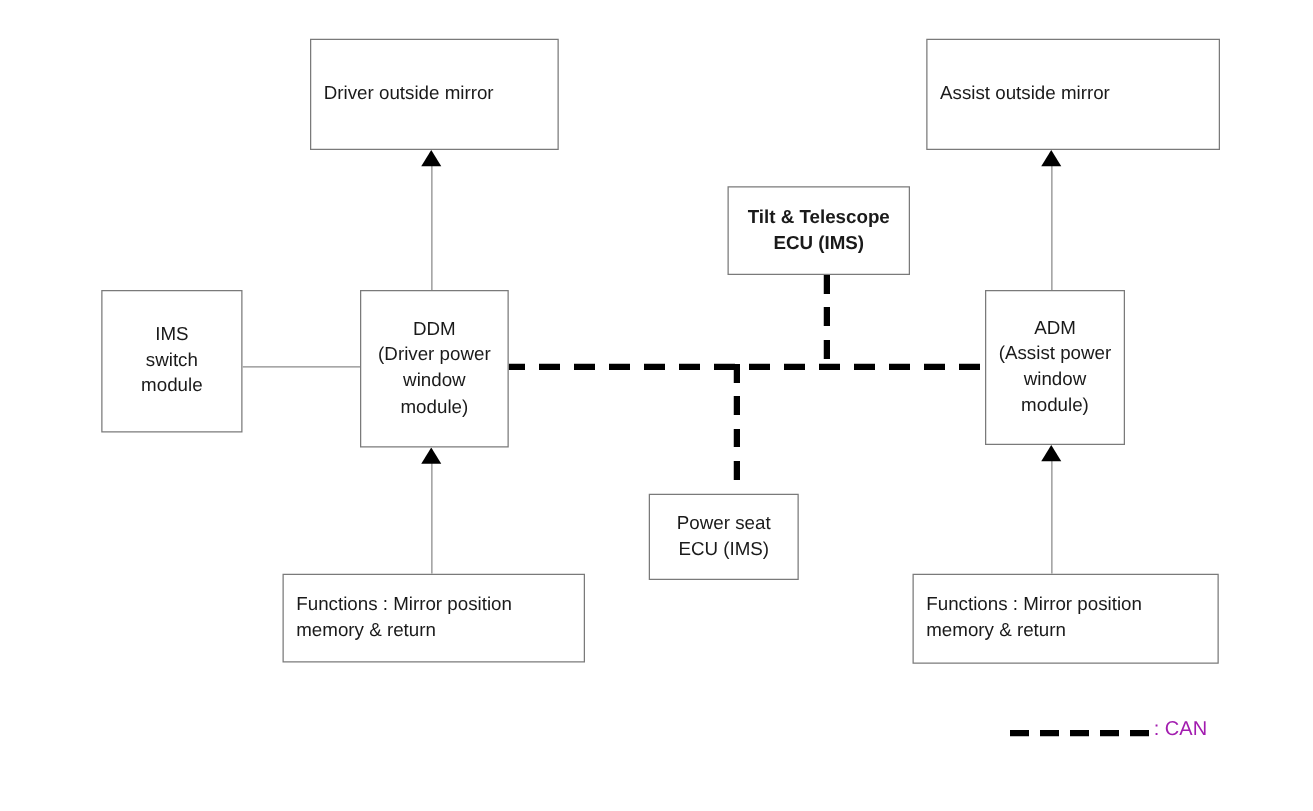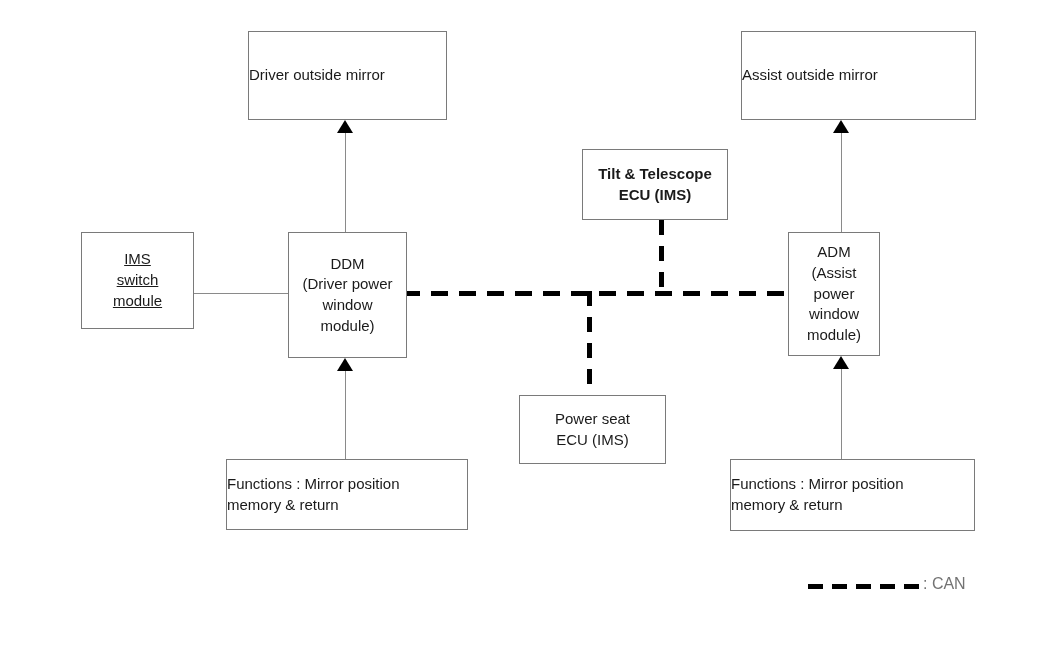--- a/index.html
+++ b/index.html
@@ -32,21 +32,21 @@
     text-align: center;
     font-size: 15px;
     line-height: 1.38;
     color: #1a1a1a;
     z-index: 3;
     white-space: pre-line;
   }
   .node.left-align {
     justify-content: flex-start;
     text-align: left;
-    padding-left: 0;
+    padding-left: 10px;
   }
 
   
   .wire-h {
     position: absolute;
     height: 0;
     border-top: 1.6px solid #8a8a8a;
     z-index: 1;
   }
   .wire-v {
@@ -116,21 +116,21 @@
     top: 18px;
     width: 113px;
     height: 0;
     border-top: 1.6px solid #6f6f6f;
   }
   .legend-label {
     position: absolute;
     left: 123px;
     top: 7px;
     font-size: 16px;
-    color: #737373;
+    color: #a21caf;
     white-space: nowrap;
   }
   .legend-label.indent {
     left: 129px;
   }
 </style>
 </head>
 <body>
 
 <div id="diagram-root">
@@ -152,38 +152,38 @@
   <div class="can-h" style="left:403px; top:291px; width:386px;"></div>
 
   <div class="can-v" style="left:659px; top:220px; height:74px;"></div>
 
   <div class="can-v" style="left:587px; top:291px; height:105px;"></div>
 
   <div class="node left-align" style="left:248px; top:31px; width:199px; height:89px;">Driver outside mirror</div>
 
   <div class="node left-align" style="left:741px; top:31px; width:235px; height:89px;">Assist outside mirror</div>
 
-  <div class="node" style="left:81px; top:232px; width:113px; height:97px;text-decoration:underline;">IMS
+  <div class="node" style="left:81px; top:232px; width:113px; height:114px;">IMS
 switch
 module</div>
 
   <div class="node" style="left:288px; top:232px; width:119px; height:126px;">DDM
 (Driver power
 window
 module)</div>
 
-  <div class="node" style="left:788px; top:232px; width:92px; height:124px;">ADM
+  <div class="node" style="left:788px; top:232px; width:112px; height:124px;">ADM
 (Assist power
 window
 module)</div>
 
   <div class="node" style="left:582px; top:149px; width:146px; height:71px;font-weight:bold;">Tilt &amp; Telescope
 ECU (IMS)</div>
 
-  <div class="node" style="left:519px; top:395px; width:147px; height:69px;">Power seat
+  <div class="node" style="left:519px; top:395px; width:120px; height:69px;">Power seat
 ECU (IMS)</div>
 
   <div class="node left-align" style="left:226px; top:459px; width:242px; height:71px;">Functions : Mirror position
 memory &amp; return</div>
 
   <div class="node left-align" style="left:730px; top:459px; width:245px; height:72px;">Functions : Mirror position
 memory &amp; return</div>
 
   <div id="legend">
 

